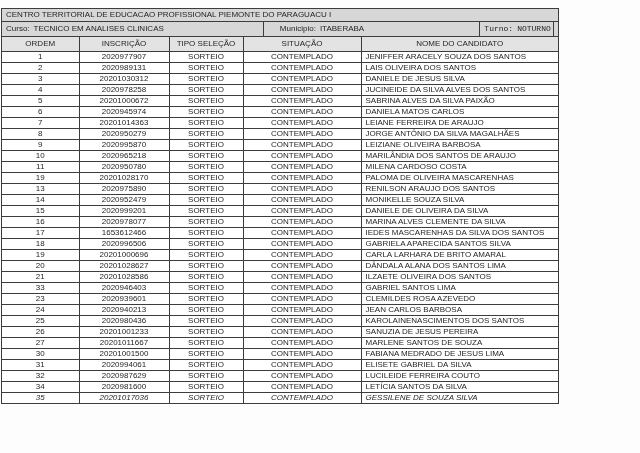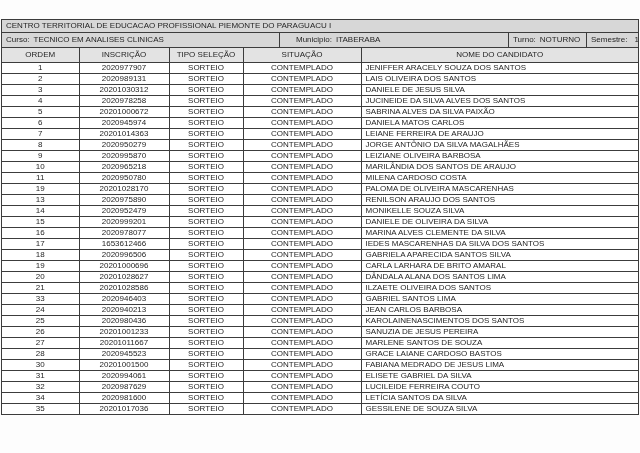--- a/index.html
+++ b/index.html
@@ -5,22 +5,22 @@
   * { box-sizing: border-box; margin: 0; padding: 0; }
   html, body {
     width: 640px; height: 453px;
     background: #fdfdfd;
     font-family: "Liberation Sans", sans-serif;
     color: #1f1f1f;
     -webkit-font-smoothing: antialiased;
   }
   .doc {
     position: absolute;
-    left: 1px; top: 19px;
-    width: 638px;
+    left: 1px; top: 8px;
+    width: 558px;
     border: 1px solid #3c3c3c;
     background: #fff;
   }
   .title-row {
     height: 13px;
     background: #d7d7d7;
     border-bottom: 1px solid #3c3c3c;
     font-size: 8px;
     line-height: 12px;
     padding-left: 4px;
@@ -38,21 +38,21 @@
   .info-cell {
     padding-left: 4px;
     white-space: nowrap;
     overflow: hidden;
     border-right: 1px solid #3c3c3c;
   }
   .info-cell:last-child { border-right: none; }
   .info-cell .lbl { margin-right: 4px; text-align: right; }
   .cell-curso     { width: 278px; }
   .cell-municipio { width: 217px; margin-left: 12px; }
-  .cell-turno     { width: 78px; }
+  .cell-turno     { width: 78px; font-family: Liberation Mono, monospace; }
   .cell-semestre  { flex: 1; }
   .cell-semestre .lbl { margin-right: 7px; }
   table {
     border-collapse: collapse;
     table-layout: fixed;
     width: 100%;
     font-size: 8px;
   }
   col.col-ordem    { width: 77px; }
   col.col-insc     { width: 90px; }
@@ -76,21 +76,21 @@
     line-height: 10px;
     border: 1px solid #3c3c3c;
     text-align: center;
     white-space: nowrap;
     overflow: hidden;
     padding: 0 2px;
     background: #fff;
   }
   tbody td:first-child { border-left: none; }
   tbody td:last-child  { border-right: none; }
-  tbody tr:last-child td { border-bottom: none; }
+  tbody tr:last-child td { border-bottom: none; font-style: italic; }
   tbody td.c4 { text-align: left; padding-left: 4px; }
 </style>
 </head>
 <body>
 
 <div class="doc">
 
   <div class="title-row">CENTRO TERRITORIAL DE EDUCACAO PROFISSIONAL PIEMONTE DO PARAGUACU I</div>
 
   <div class="info-row">
@@ -274,20 +274,27 @@
           <td class="c4">ILZAETE OLIVEIRA DOS SANTOS</td>
         </tr>
         <tr>
           <td class="c0">33</td>
           <td class="c1">2020946403</td>
           <td class="c2">SORTEIO</td>
           <td class="c3">CONTEMPLADO</td>
           <td class="c4">GABRIEL SANTOS LIMA</td>
         </tr>
         <tr>
+          <td class="c0">23</td>
+          <td class="c1">2020939601</td>
+          <td class="c2">SORTEIO</td>
+          <td class="c3">CONTEMPLADO</td>
+          <td class="c4">CLEMILDES ROSA AZEVEDO</td>
+        </tr>
+        <tr>
           <td class="c0">24</td>
           <td class="c1">2020940213</td>
           <td class="c2">SORTEIO</td>
           <td class="c3">CONTEMPLADO</td>
           <td class="c4">JEAN CARLOS BARBOSA</td>
         </tr>
         <tr>
           <td class="c0">25</td>
           <td class="c1">2020980436</td>
           <td class="c2">SORTEIO</td>
@@ -302,27 +309,20 @@
           <td class="c4">SANUZIA DE JESUS PEREIRA</td>
         </tr>
         <tr>
           <td class="c0">27</td>
           <td class="c1">20201011667</td>
           <td class="c2">SORTEIO</td>
           <td class="c3">CONTEMPLADO</td>
           <td class="c4">MARLENE SANTOS DE SOUZA</td>
         </tr>
         <tr>
-          <td class="c0">28</td>
-          <td class="c1">2020945523</td>
-          <td class="c2">SORTEIO</td>
-          <td class="c3">CONTEMPLADO</td>
-          <td class="c4">GRACE LAIANE CARDOSO BASTOS</td>
-        </tr>
-        <tr>
           <td class="c0">30</td>
           <td class="c1">20201001500</td>
           <td class="c2">SORTEIO</td>
           <td class="c3">CONTEMPLADO</td>
           <td class="c4">FABIANA MEDRADO DE JESUS LIMA</td>
         </tr>
         <tr>
           <td class="c0">31</td>
           <td class="c1">2020994061</td>
           <td class="c2">SORTEIO</td>

